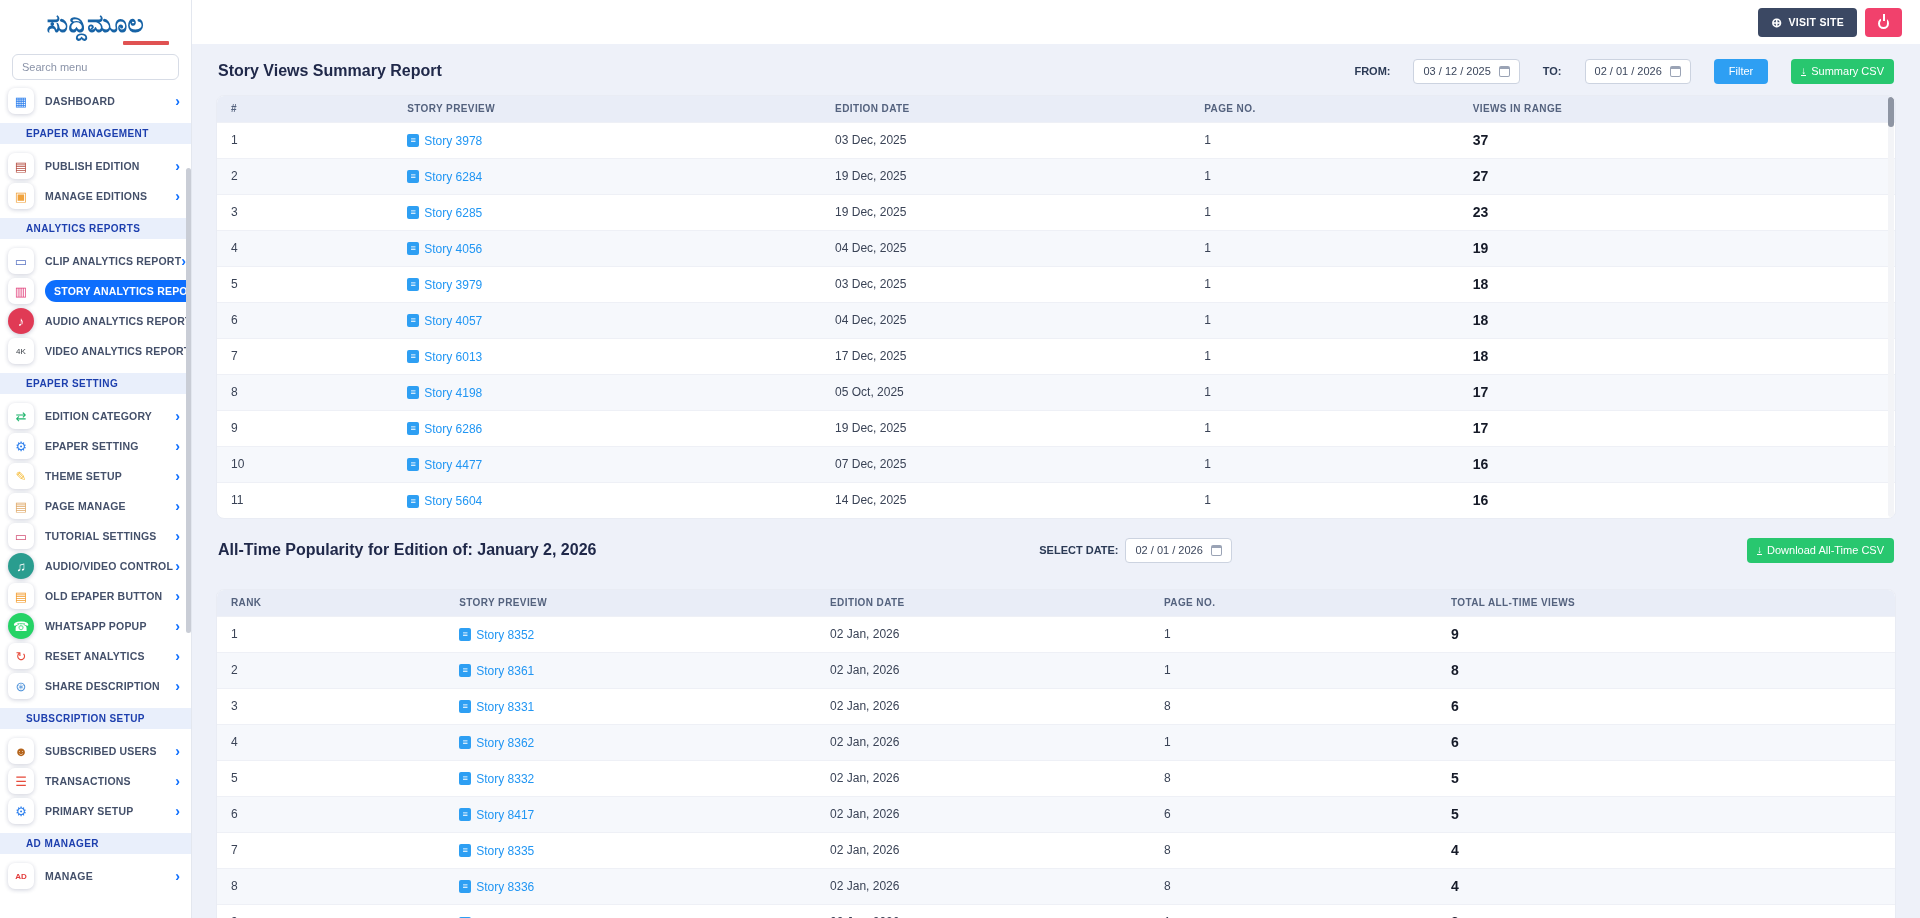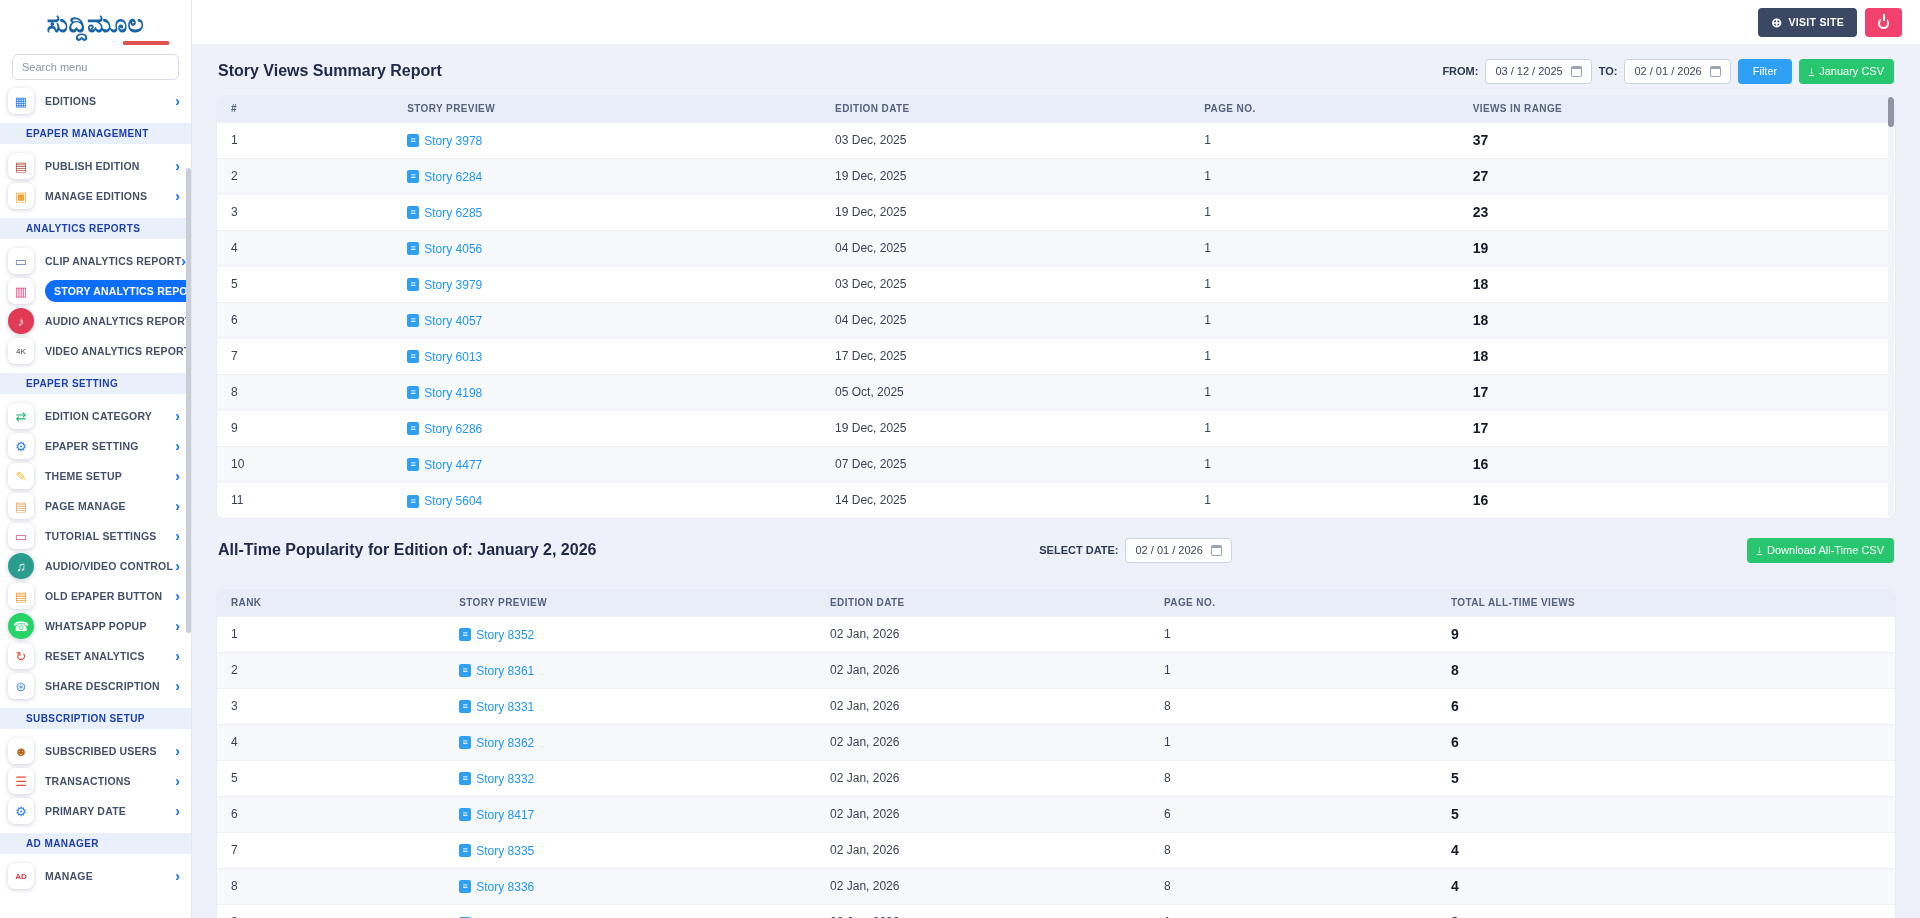--- a/index.html
+++ b/index.html
@@ -27,21 +27,21 @@
   .topbar { height:44px; background:#fff; display:flex; align-items:center; justify-content:flex-end; padding-right:18px; gap:8px; flex-shrink:0; }
   .visit-btn { display:flex; align-items:center; gap:6px; background:#3b4863; color:#fff; font-size:10.5px; font-weight:bold; letter-spacing:.3px; height:29px; padding:0 13px; border-radius:4px; border:none; cursor:pointer; font-family:"Liberation Sans", sans-serif; }
   .globe-icon { font-size:13px; line-height:1; }
   .power-btn { width:37px; height:29px; background:#f1416c; border-radius:4px; display:flex; align-items:center; justify-content:center; border:none; cursor:pointer; }
   .power-icon { width:11px; height:11px; border:2px solid #fff; border-radius:50%; position:relative; display:inline-block; margin-top:2px; }
   .power-icon::before { content:""; position:absolute; top:-6px; left:50%; transform:translateX(-50%); width:2px; height:7px; background:#fff; box-shadow:0 0 0 2px #f1416c; }
 
   .content { padding:0 24px; flex:1; overflow:hidden; }
   .r1head { display:flex; align-items:center; margin:13px 2px 10px; height:28px; }
   .r-title { font-size:16px; font-weight:bold; color:#20294a; }
-  .controls { margin-left:auto; display:flex; align-items:center; gap:7px; }
+  .controls { margin-left:auto; display:flex; align-items:center; gap:23px; }
   .ctl-label { font-size:11px; font-weight:bold; color:#2b3a55; }
   .date-box { display:flex; align-items:center; gap:8px; background:#fff; border:1px solid #ccd3e0; border-radius:4px; height:25px; padding:0 9px; font-size:11px; color:#3b465c; cursor:pointer; }
   .cal-icon { width:11px; height:11px; border:1px solid #9aa3b5; border-top:3px solid #9aa3b5; border-radius:2px; display:inline-block; }
   .btn-filter { background:#2e9ff3; color:#fff; border:none; border-radius:4px; height:25px; padding:0 15px; font-size:11px; cursor:pointer; font-family:"Liberation Sans", sans-serif; }
   .btn-green { background:#28c76f; color:#fff; border:none; border-radius:4px; height:25px; padding:0 10px; font-size:11px; display:flex; align-items:center; gap:5px; cursor:pointer; font-family:"Liberation Sans", sans-serif; }
   .dl-icon { font-size:10px; border-bottom:1.5px solid #fff; line-height:9px; display:inline-block; }
 
   .card { background:#fff; border-radius:8px; position:relative; overflow:hidden; border:1px solid #e9ecf4; }
   table { width:100%; border-collapse:collapse; table-layout:fixed; }
   thead th { background:#e9edf7; font-size:10px; font-weight:bold; color:#54627e; letter-spacing:.4px; text-transform:uppercase; text-align:left; height:26px; padding:0 8px 0 14px; }
@@ -67,21 +67,21 @@
 
   <aside class="sidebar">
     <div class="logo">
       <div class="logo-text">ಸುದ್ದಿಮೂಲ</div>
       <div class="logo-tagline"></div>
     </div>
     <input class="search" type="text" placeholder="Search menu" style="">
     <nav id="sidebar-nav">
         <div class="side-item">
           <span class="side-icon" style="color: rgb(47, 128, 237);">▦</span>
-          <span class="side-label">EDITIONS</span>
+          <span class="side-label">DASHBOARD</span>
           <span class="side-chev">›</span>
         </div>
         <div class="side-band">EPAPER MANAGEMENT</div>
         <div class="side-item">
           <span class="side-icon" style="color: rgb(179, 74, 62);">▤</span>
           <span class="side-label">PUBLISH EDITION</span>
           <span class="side-chev">›</span>
         </div>
         <div class="side-item">
           <span class="side-icon" style="color: rgb(240, 162, 60);">▣</span>
@@ -163,21 +163,21 @@
           <span class="side-label">SUBSCRIBED USERS</span>
           <span class="side-chev">›</span>
         </div>
         <div class="side-item">
           <span class="side-icon" style="color: rgb(231, 76, 60);">☰</span>
           <span class="side-label">TRANSACTIONS</span>
           <span class="side-chev">›</span>
         </div>
         <div class="side-item">
           <span class="side-icon" style="color: rgb(47, 128, 237);">⚙</span>
-          <span class="side-label">PRIMARY DATE</span>
+          <span class="side-label">PRIMARY SETUP</span>
           <span class="side-chev">›</span>
         </div>
         <div class="side-band">AD MANAGER</div>
         <div class="side-item">
           <span class="side-icon" style="color: rgb(226, 59, 59); font-size: 8px; font-weight: bold;">AD</span>
           <span class="side-label">MANAGE</span>
           <span class="side-chev">›</span>
         </div>
       </nav>
     <div class="side-scroll"></div>
@@ -205,21 +205,21 @@
             <span class="cal-icon"></span>
           </span>
           <span class="ctl-label">TO:</span>
           <span class="date-box">
             <span>02 / 01 / 2026</span>
             <span class="cal-icon"></span>
           </span>
           <button class="btn-filter">Filter</button>
           <button class="btn-green">
             <span class="dl-icon">↓</span>
-            <span>January CSV</span>
+            <span>Summary CSV</span>
           </button>
         </div>
       </div>
 
       <div class="card">
         <table id="table1">
           <colgroup>
               <col class="c1">
               <col class="c2">
               <col class="c3">

